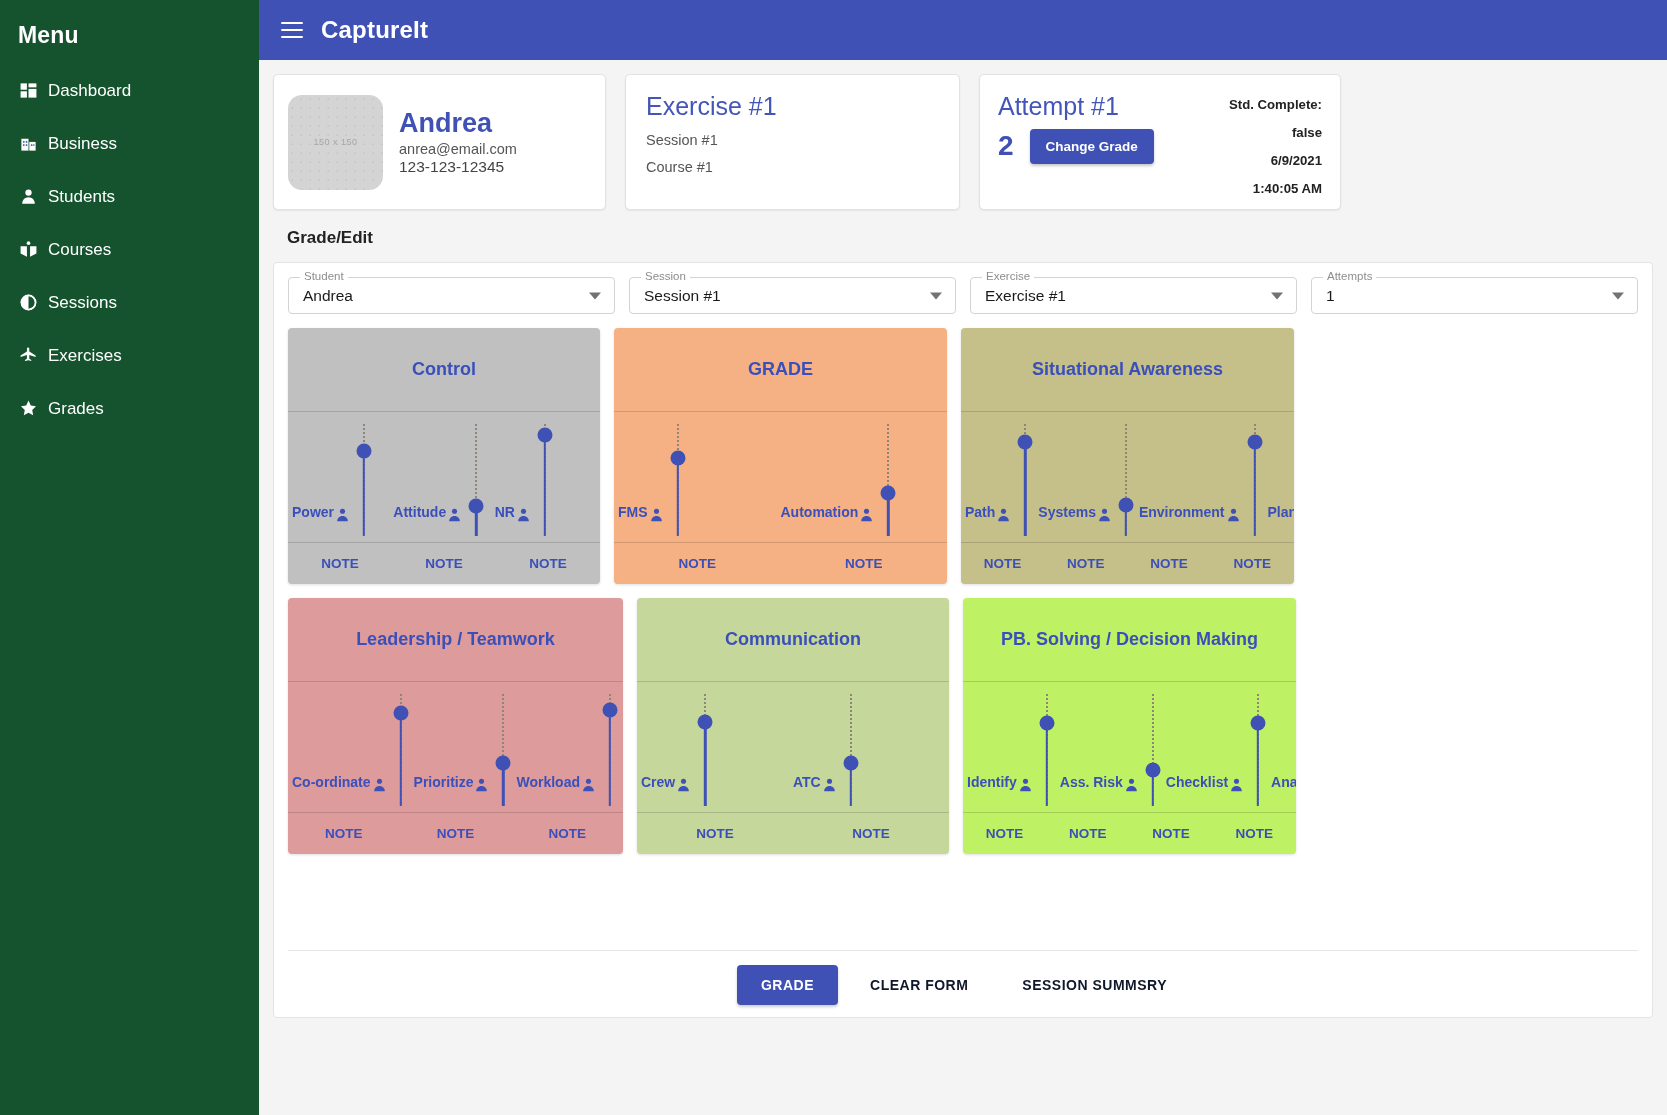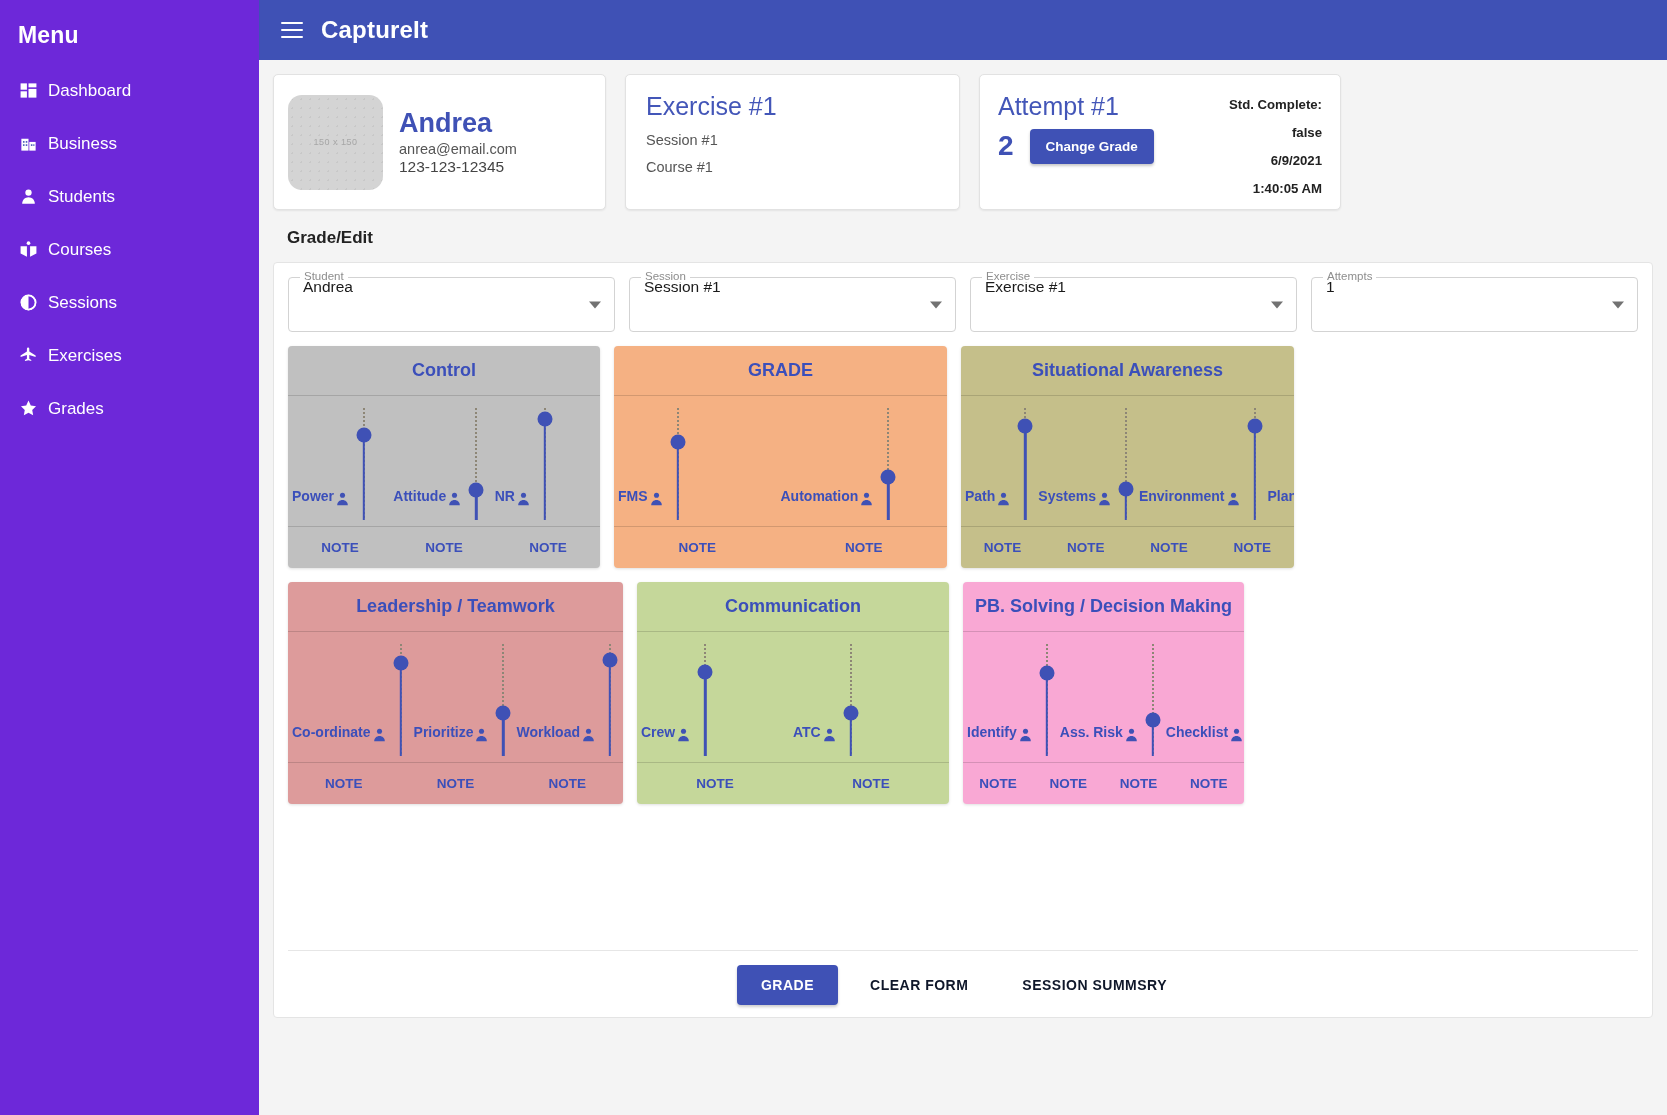--- a/index.html
+++ b/index.html
@@ -7,21 +7,21 @@
     width: 1667px; height: 1115px;
     font-family: "Liberation Sans", sans-serif;
     background: #ffffff;
     overflow: hidden;
   }
   .app { display: flex; width: 1667px; height: 1115px; }
 
   
   .sidebar {
     width: 259px; min-width: 259px;
-    background: #6d28d9;
+    background: #14532d;
     color: #ffffff;
     padding-top: 10px;
     position: relative;
     z-index: 5;
   }
   .sidebar-title {
     font-size: 23px; font-weight: bold;
     padding: 12px 0 22px 18px;
     letter-spacing: .2px;
   }
@@ -114,26 +114,26 @@
     border-radius: 4px;
     padding: 14px 14px 12px 14px;
     height: 756px;
     display: flex; flex-direction: column;
   }
 
   
   .selects { display: flex; gap: 14px; margin-bottom: 14px; }
   .select-field {
     flex: 1; position: relative;
-    height: 55px;
+    height: 37px;
     border: 1px solid #d3d3d3;
     border-radius: 4px;
     background: #fff;
     cursor: pointer;
-    display: flex; align-items: flex-start;
+    display: flex; align-items: center;
     padding: 0 14px;
   }
   .select-label {
     position: absolute; top: -8px; left: 11px;
     background: #fff; padding: 0 4px;
     font-size: 11.5px; color: #8d8d8d;
   }
   .select-value { font-size: 15.5px; color: #1a1a1a; }
   .caret {
     position: absolute; right: 13px; top: 50%; transform: translateY(-50%);
@@ -146,21 +146,21 @@
   
   .cat-grid { display: flex; flex-wrap: wrap; gap: 14px; }
   .cat-card {
     border-radius: 4px;
     overflow: hidden;
     display: flex; flex-direction: column;
     box-shadow: 0 1px 3px rgba(0,0,0,.13);
   }
   .cat-head {
     text-align: center;
-    padding: 14px 6px;
+    padding: 31px 6px;
     font-size: 18px; font-weight: bold;
     color: #3b4fba;
     border-bottom: 1px solid rgba(0,0,0,.14);
   }
   .cat-body { flex: 1; display: flex; padding: 12px 4px 6px 4px; }
   .cat-foot {
     display: flex;
     border-top: 1px solid rgba(0,0,0,.14);
   }
   .note-cell {
@@ -615,21 +615,21 @@
                     <div class="track-fill" style="height: 38%;"></div>
                     <div class="thumb" style="top: 62%;"></div>
                   </div>
                 </div>
               </div>
               <div class="cat-foot">
                 <div class="note-cell">NOTE</div>
                 <div class="note-cell">NOTE</div>
               </div>
             </div>
-            <div class="cat-card" style="background: #f9a8d4; width: 281px;">
+            <div class="cat-card" style="background: #bef264; width: 333px;">
               <div class="cat-head">PB. Solving / Decision Making</div>
               <div class="cat-body">
                 <div class="slider-col">
                   <div class="slider-name">Identify</div>
                   <div class="person-icon">
                     <svg viewBox="0 0 24 24">
                       <circle cx="12" cy="6" r="3.6"></circle>
                       <path d="M4.5 20c0-4.1 3.4-7.2 7.5-7.2s7.5 3.1 7.5 7.2z"></path>
                     </svg>
                   </div>

